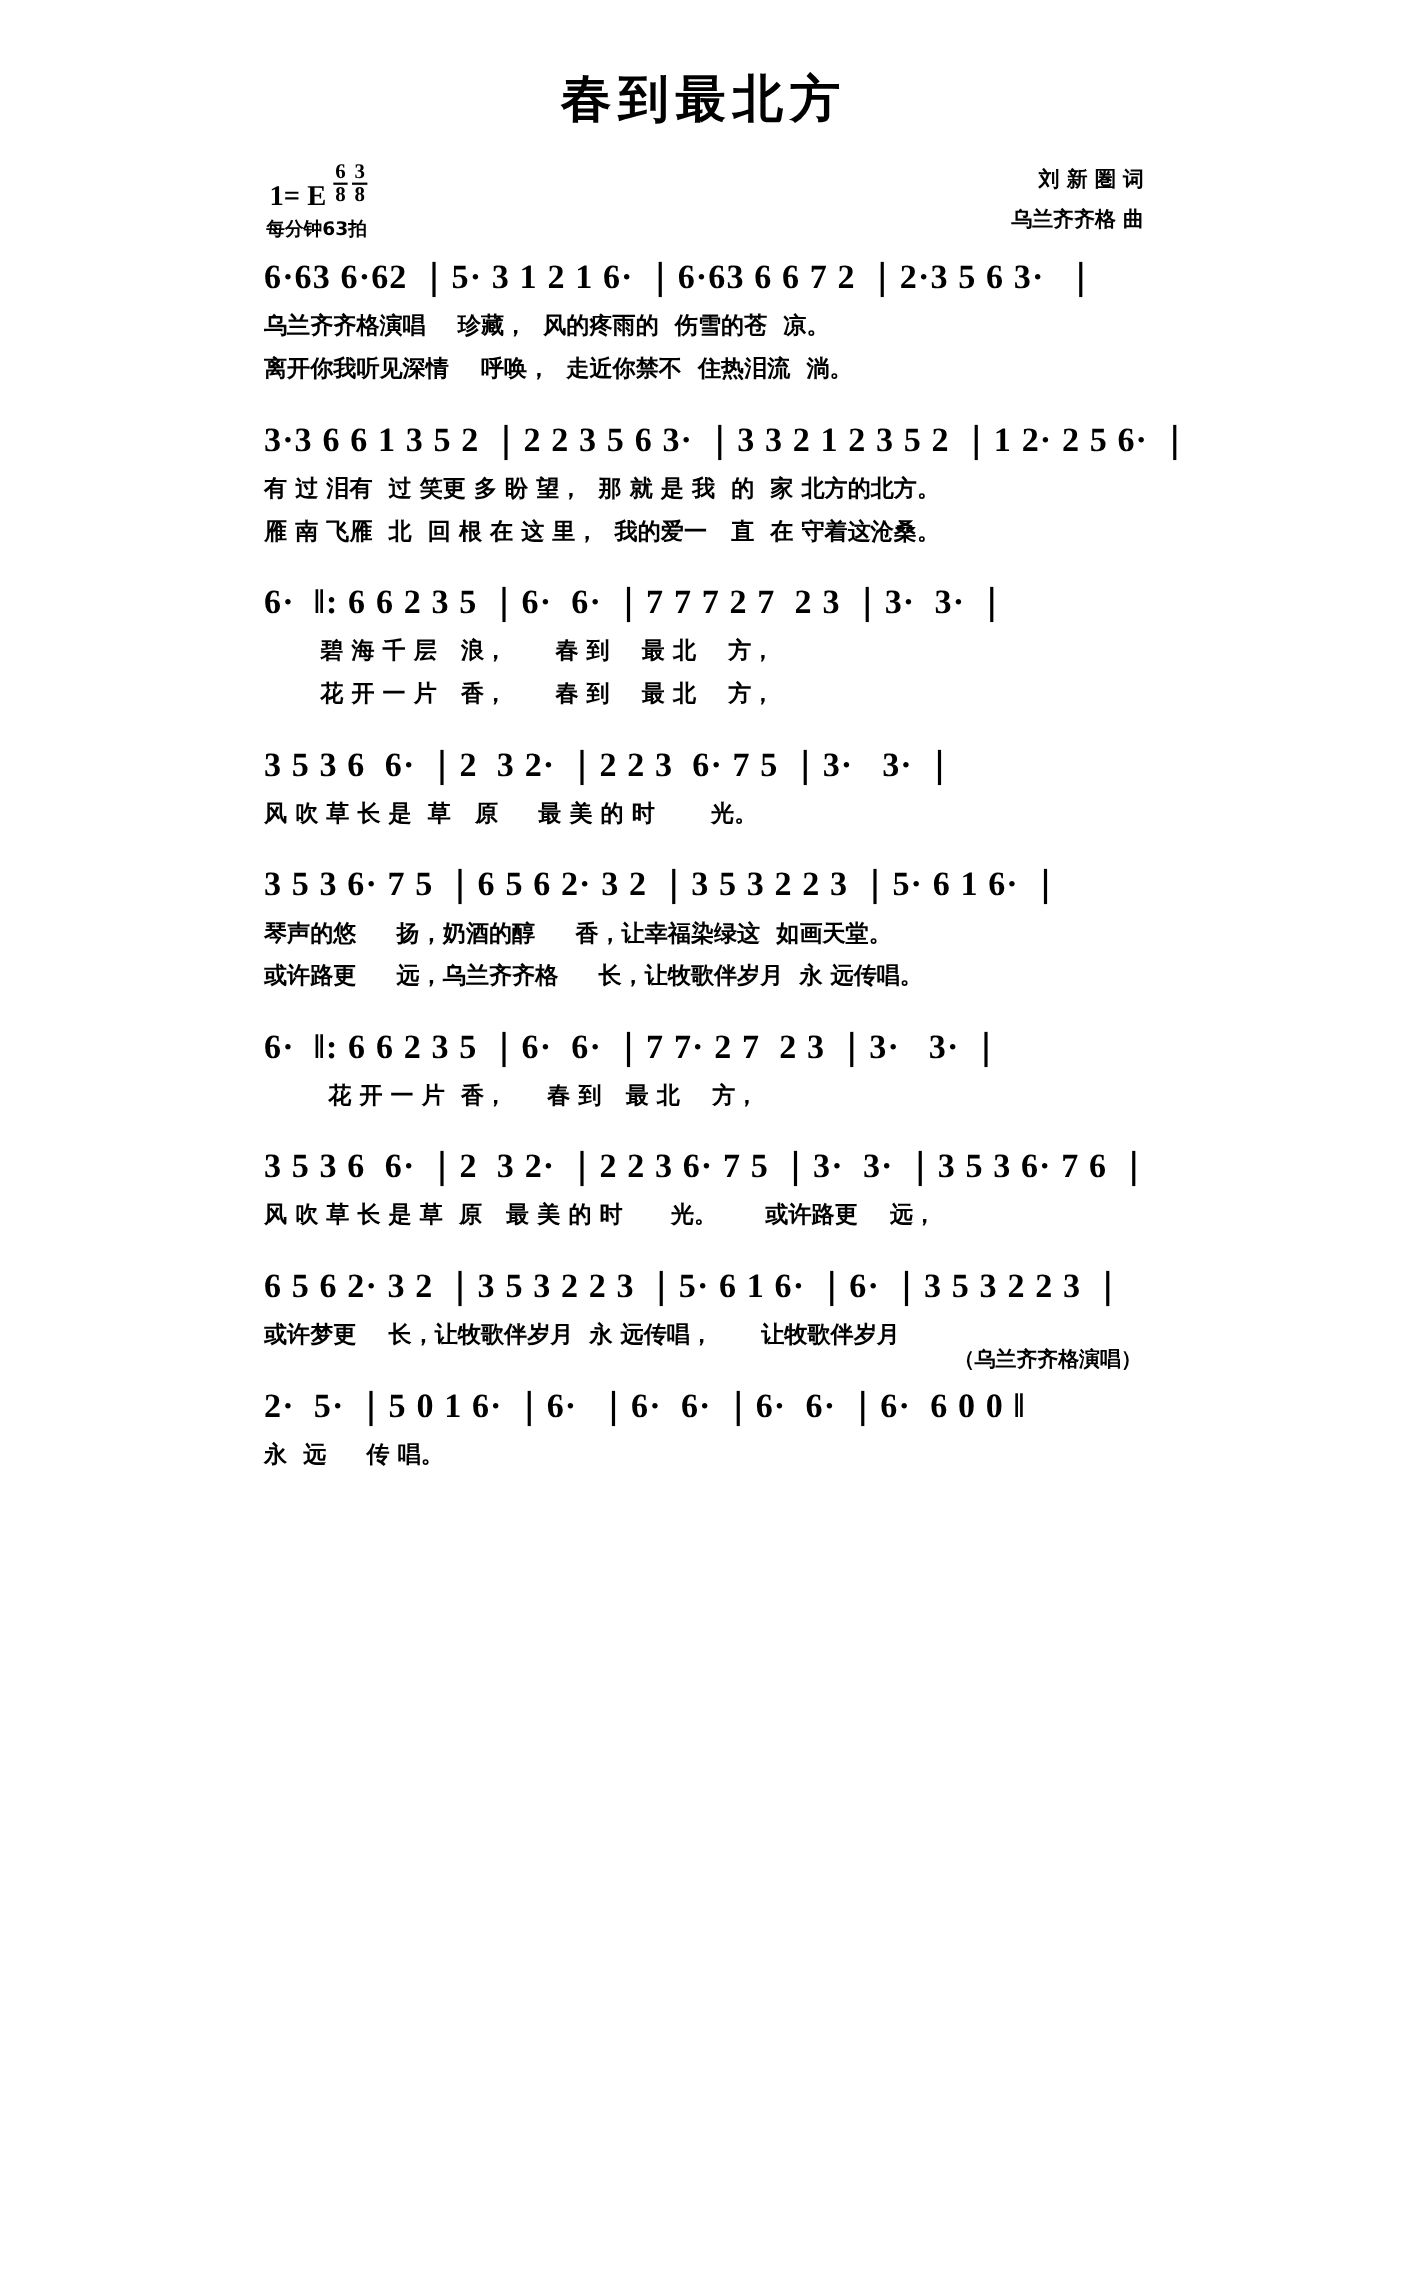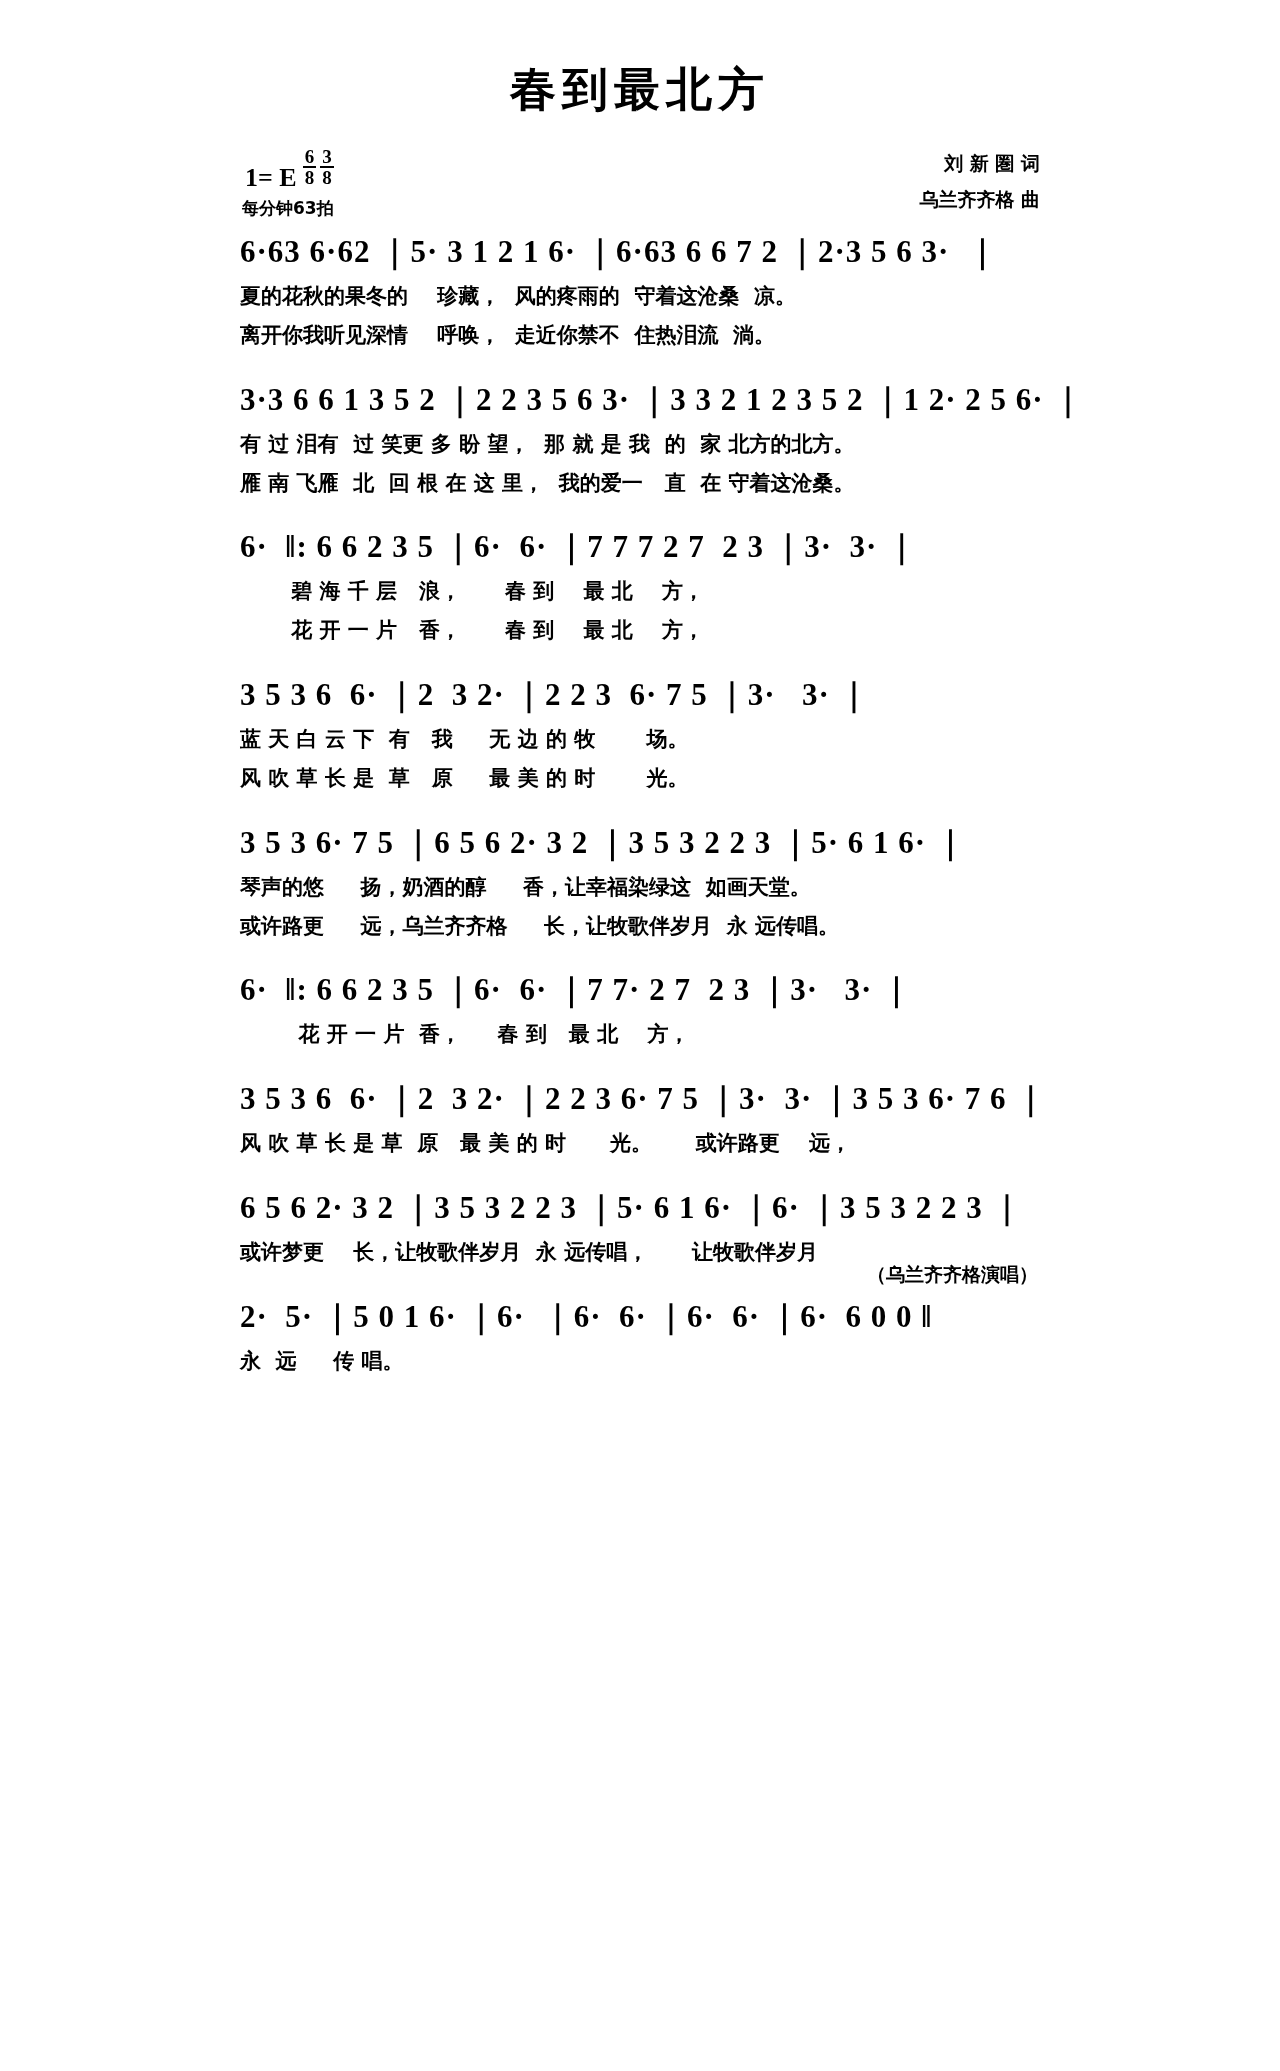--- a/index.html
+++ b/index.html
@@ -132,42 +132,41 @@
     </div>
     <div class="tempo">每分钟63拍</div>
     <div class="credits">
       <div>刘 新 圏 词</div>
       <div>乌兰齐齐格 曲</div>
     </div>
   </div>
 
   <div class="system">
     <div class="notes">6·63 6·62 ｜5· 3 1 2 1 6· ｜6·63 6 6 7 2 ｜2·3 5 6 3·  ｜</div>
-    <div class="lyric">夏的花秋的果冬的    珍藏，  风的疼雨的  守着这沧桑  凉。</div>
+    <div class="lyric">乌兰齐齐格演唱    珍藏，  风的疼雨的  伤雪的苍  凉。</div>
     <div class="lyric">离开你我听见深情    呼唤，  走近你禁不  住热泪流  淌。</div>
   </div>
   <div class="sys-gap"></div>
 
   <div class="system">
     <div class="notes">3·3 6 6 1 3 5 2 ｜2 2 3 5 6 3· ｜3 3 2 1 2 3 5 2 ｜1 2· 2 5 6· ｜</div>
     <div class="lyric">有 过 泪有  过 笑更 多 盼 望，  那 就 是 我  的  家 北方的北方。</div>
     <div class="lyric">雁 南 飞雁  北  回 根 在 这 里，  我的爱一   直  在 守着这沧桑。</div>
   </div>
   <div class="sys-gap"></div>
 
   <div class="system">
     <div class="notes">6·  ‖: 6 6 2 3 5 ｜6·  6· ｜7 7 7 2 7  2 3 ｜3·  3· ｜</div>
     <div class="lyric">       碧 海 千 层   浪，      春 到    最 北    方，</div>
     <div class="lyric">       花 开 一 片   香，      春 到    最 北    方，</div>
   </div>
   <div class="sys-gap"></div>
 
   <div class="system">
     <div class="notes">3 5 3 6  6· ｜2  3 2· ｜2 2 3  6· 7 5 ｜3·   3· ｜</div>
-    <div class="lyric">蓝 天 白 云 下  有   我     无 边 的 牧       场。</div>
     <div class="lyric">风 吹 草 长 是  草   原     最 美 的 时       光。</div>
   </div>
   <div class="sys-gap"></div>
 
   <div class="system">
     <div class="notes">3 5 3 6· 7 5 ｜6 5 6 2· 3 2 ｜3 5 3 2 2 3 ｜5· 6 1 6· ｜</div>
     <div class="lyric">琴声的悠     扬，奶酒的醇     香，让幸福染绿这  如画天堂。</div>
     <div class="lyric">或许路更     远，乌兰齐齐格     长，让牧歌伴岁月  永 远传唱。</div>
   </div>
   <div class="sys-gap"></div>

